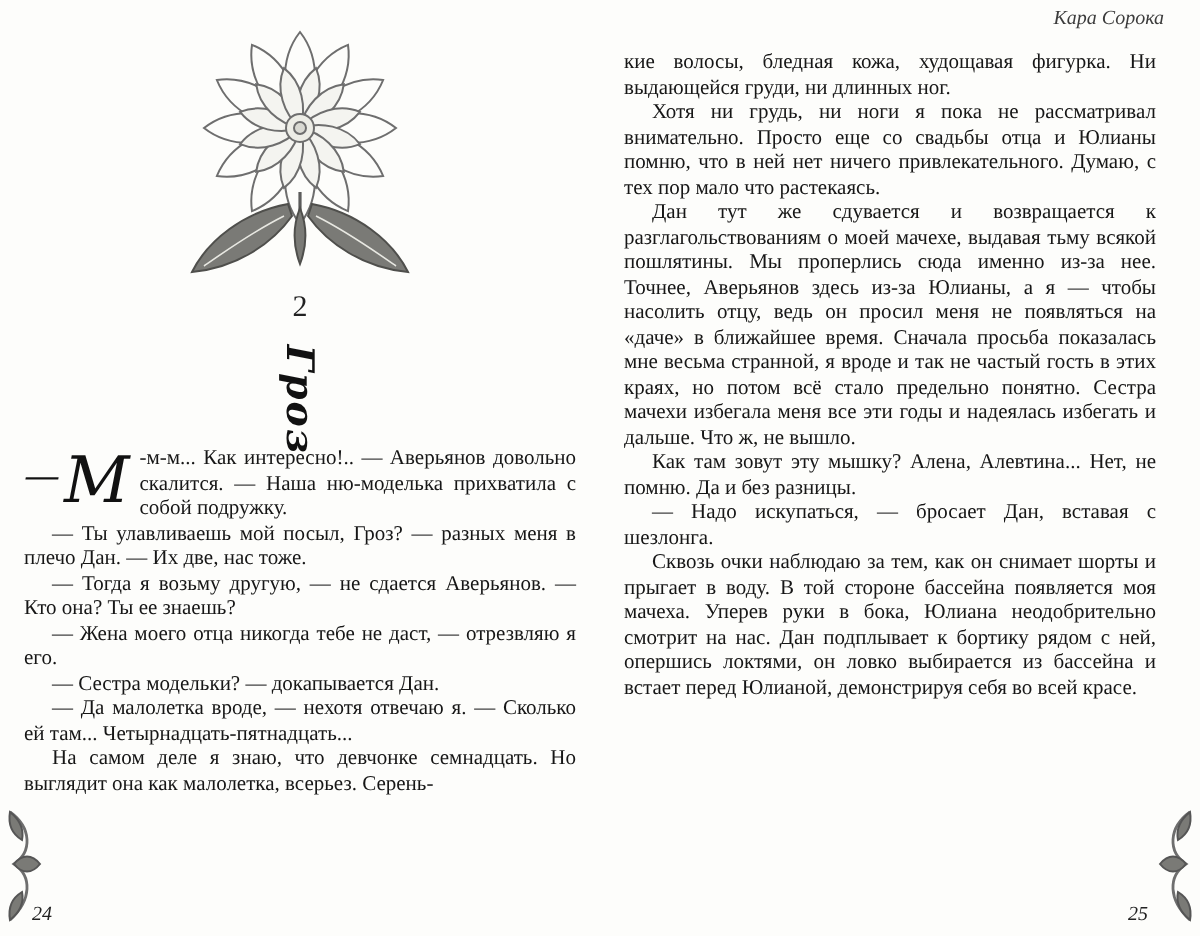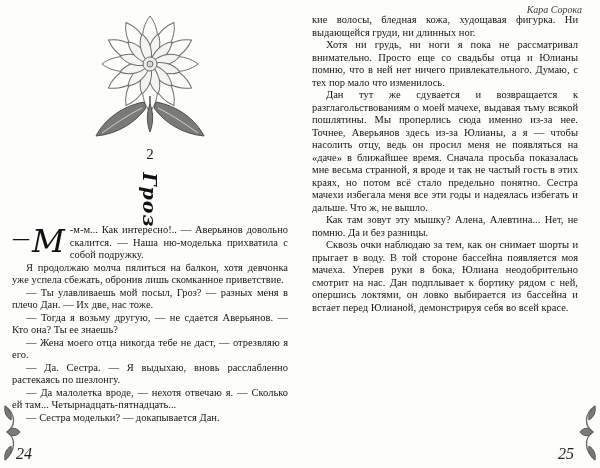--- a/index.html
+++ b/index.html
@@ -18,27 +18,27 @@
   .chapter-num{position:absolute;top:146px;left:0;right:0;text-align:center;
     font-size:15px;color:#222;}
   .chapter-title-box{position:absolute;top:166px;left:0;right:0;height:68px;
     display:flex;align-items:center;justify-content:center;}
   .chapter-title{display:inline-block;transform:rotate(90deg);
     font-family:"DejaVu Serif","Liberation Serif",serif;
     font-style:italic;font-weight:bold;font-size:19px;letter-spacing:1px;color:#111;}
   .page-text{position:absolute;left:0;right:0;font-size:10.5px;line-height:12.5px;
     text-align:justify;}
   .page-left .page-text{top:224px;}
-  .page-right .page-text{top:14px;}
+  .page-right .page-text{top:26px;}
   .page-text p{margin:0;text-indent:14px;}
   .page-text p.no-indent{text-indent:0;}
   .dropcap{float:left;font-family:"DejaVu Serif",serif;font-style:italic;
     font-size:32px;line-height:25px;margin:2px 5px 0 0;color:#111;}
   .dropcap .dash{font-size:18px;vertical-align:7px;margin-right:2px;}
-  .folio{position:absolute;bottom:5px;font-style:italic;font-size:16px;color:#222;}
+  .folio{position:absolute;bottom:5px;font-style:italic;font-size:10px;color:#222;}
   .folio-left{left:4px;}
   .folio-right{right:4px;font-style:italic;}
   .corner-ornament{position:absolute;bottom:6px;width:20px;height:58px;}
   .corner-ornament.left{left:1px;}
   .corner-ornament.right{right:1px;transform:scaleX(-1);}
 </style>
 </head>
 <body>
 
 <div class="spread">
@@ -99,38 +99,38 @@
     </div>
 
     <div class="chapter-num">2</div>
 
     <div class="chapter-title-box">
       <span class="chapter-title">Гроз</span>
     </div>
 
     <div class="page-text">
       <p class="no-indent"><span class="dropcap"><span class="dash">—</span><span>М</span></span><span>-м-м... Как интересно!.. — Аверьянов довольно скалится. — Наша ню-моделька прихватила с собой подружку.</span></p>
-      <p>Я продолжаю молча пялиться на балкон, хотя девчонка уже успела сбежать, обронив лишь скомканное приветствие.</p>
       <p>— Ты улавливаешь мой посыл, Гроз? — разных меня в плечо Дан. — Их две, нас тоже.</p>
       <p>— Тогда я возьму другую, — не сдается Аверьянов. — Кто она? Ты ее знаешь?</p>
       <p>— Жена моего отца никогда тебе не даст, — отрезвляю я его.</p>
-      <p>— Да. Сестра. — Я выдыхаю, вновь расслабленно растекаясь по шезлонгу.</p>
+      <p>— Сестра модельки? — докапывается Дан.</p>
       <p>— Да малолетка вроде, — нехотя отвечаю я. — Сколько ей там... Четырнадцать-пятнадцать...</p>
-      <p>— Сестра модельки? — докапывается Дан.</p>
+      <p>На самом деле я знаю, что девчонке семнадцать. Но выглядит она как малолетка, всерьез. Серень-</p>
     </div>
 
     <div class="folio folio-left">24</div>
   </div>
 
   <div class="page page-right">
     <div class="page-text">
       <p class="no-indent">кие волосы, бледная кожа, худощавая фигурка. Ни выдающейся груди, ни длинных ног.</p>
-      <p>Хотя ни грудь, ни ноги я пока не рассматривал внимательно. Просто еще со свадьбы отца и Юлианы помню, что в ней нет ничего привлекательного. Думаю, с тех пор мало что изменилось.</p>
+      <p>Хотя ни грудь, ни ноги я пока не рассматривал внимательно. Просто еще со свадьбы отца и Юлианы помню, что в ней нет ничего привлекательного. Думаю, с тех пор мало что растекаясь.</p>
       <p>Дан тут же сдувается и возвращается к разглагольствованиям о моей мачехе, выдавая тьму всякой пошлятины. Мы проперлись сюда именно из-за нее. Точнее, Аверьянов здесь из-за Юлианы, а я — чтобы насолить отцу, ведь он просил меня не появляться на «даче» в ближайшее время. Сначала просьба показалась мне весьма странной, я вроде и так не частый гость в этих краях, но потом всё стало предельно понятно. Сестра мачехи избегала меня все эти годы и надеялась избегать и дальше. Что ж, не вышло.</p>
       <p>Как там зовут эту мышку? Алена, Алевтина... Нет, не помню. Да и без разницы.</p>
+      <p>— Надо искупаться, — бросает Дан, вставая с шезлонга.</p>
       <p>Сквозь очки наблюдаю за тем, как он снимает шорты и прыгает в воду. В той стороне бассейна появляется моя мачеха. Уперев руки в бока, Юлиана неодобрительно смотрит на нас. Дан подплывает к бортику рядом с ней, опершись локтями, он ловко выбирается из бассейна и встает перед Юлианой, демонстрируя себя во всей красе.</p>
     </div>
     <div class="folio folio-right">25</div>
   </div>
 
   <div class="corner-ornament left">
     <svg width="20" height="58" viewBox="0 0 20 58">
       <path d="M4,2 C15,10 15,22 6,28 C15,34 15,46 4,56" fill="none" stroke="#6e6e6e" stroke-width="1.4"></path>
       <path d="M6,28 C10,23 15,23 19,28 C15,33 10,33 6,28 Z" fill="#7a7a76" stroke="#555"></path>
       <path d="M4,2 C9,6 11,11 10,16 C5,13 3,8 4,2 Z" fill="#7a7a76" stroke="#555"></path>

